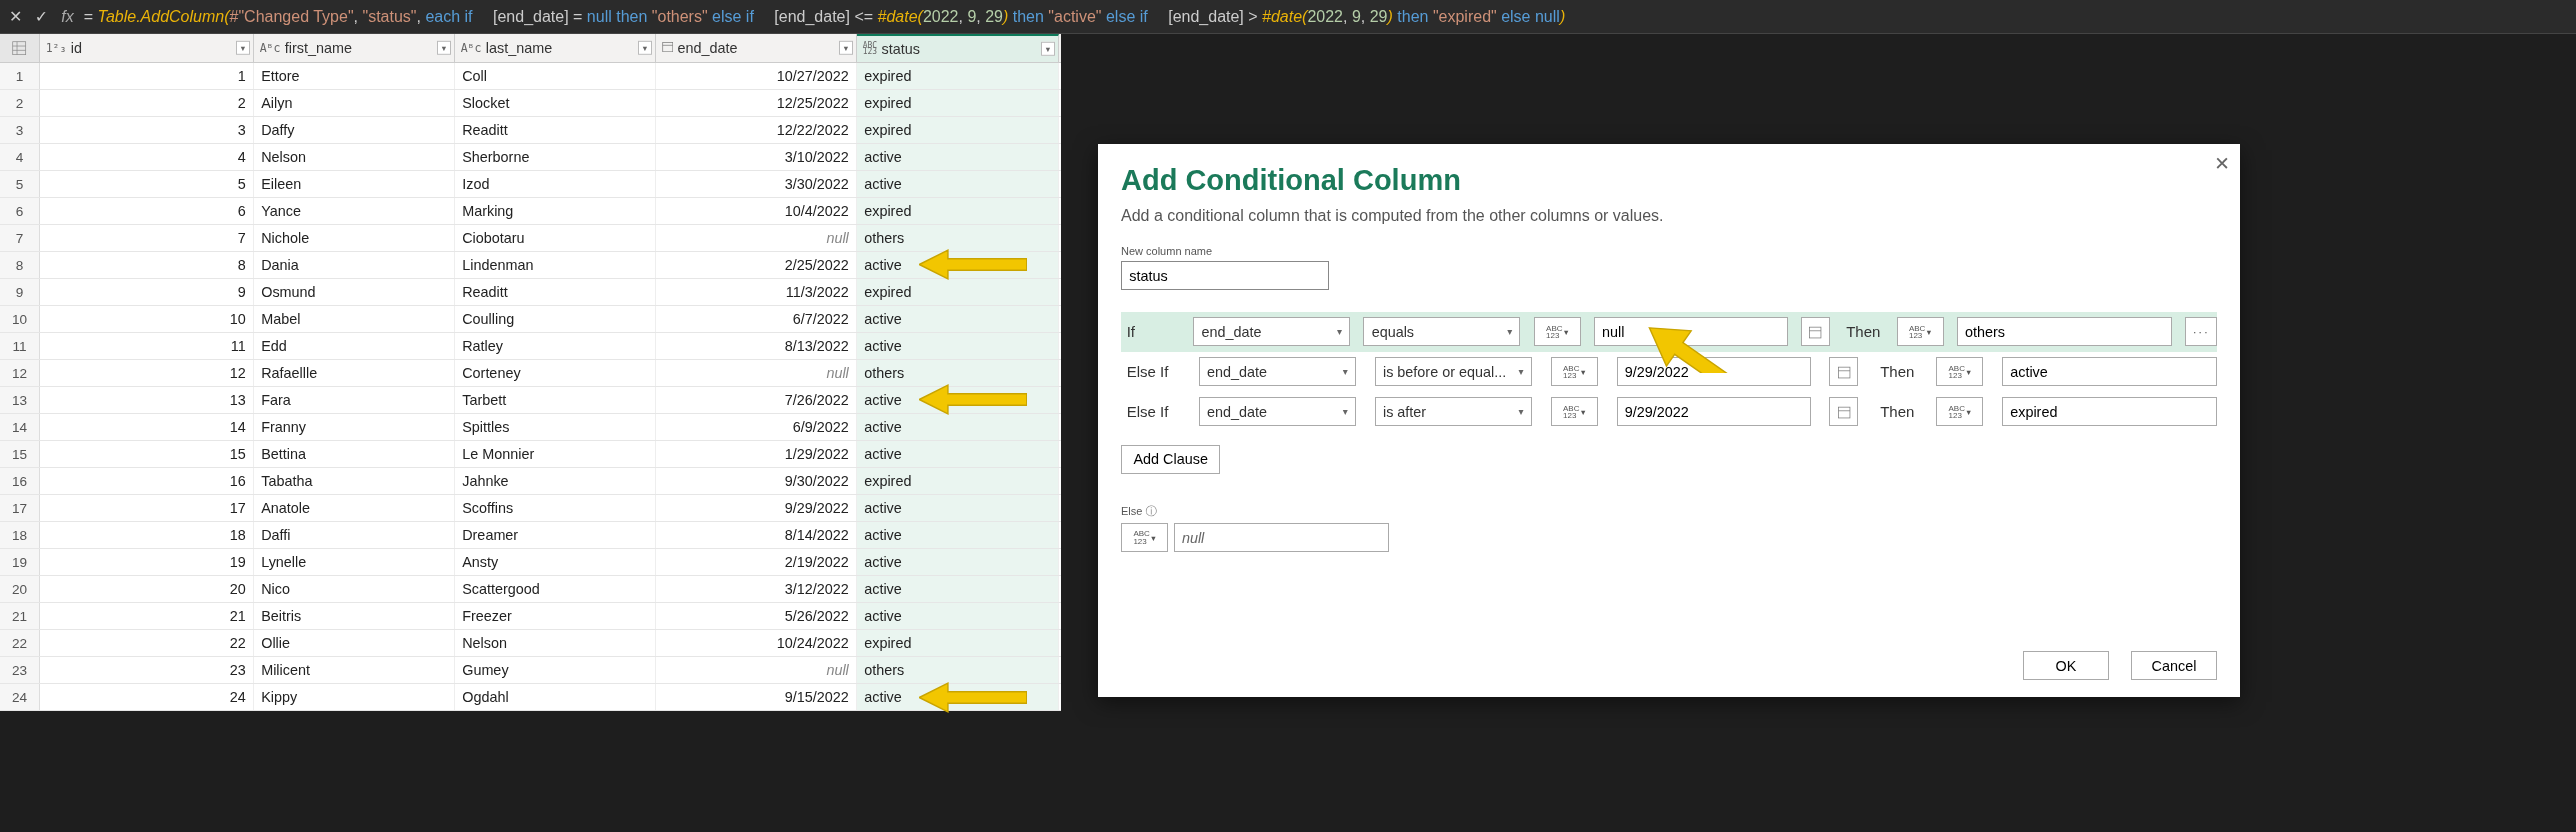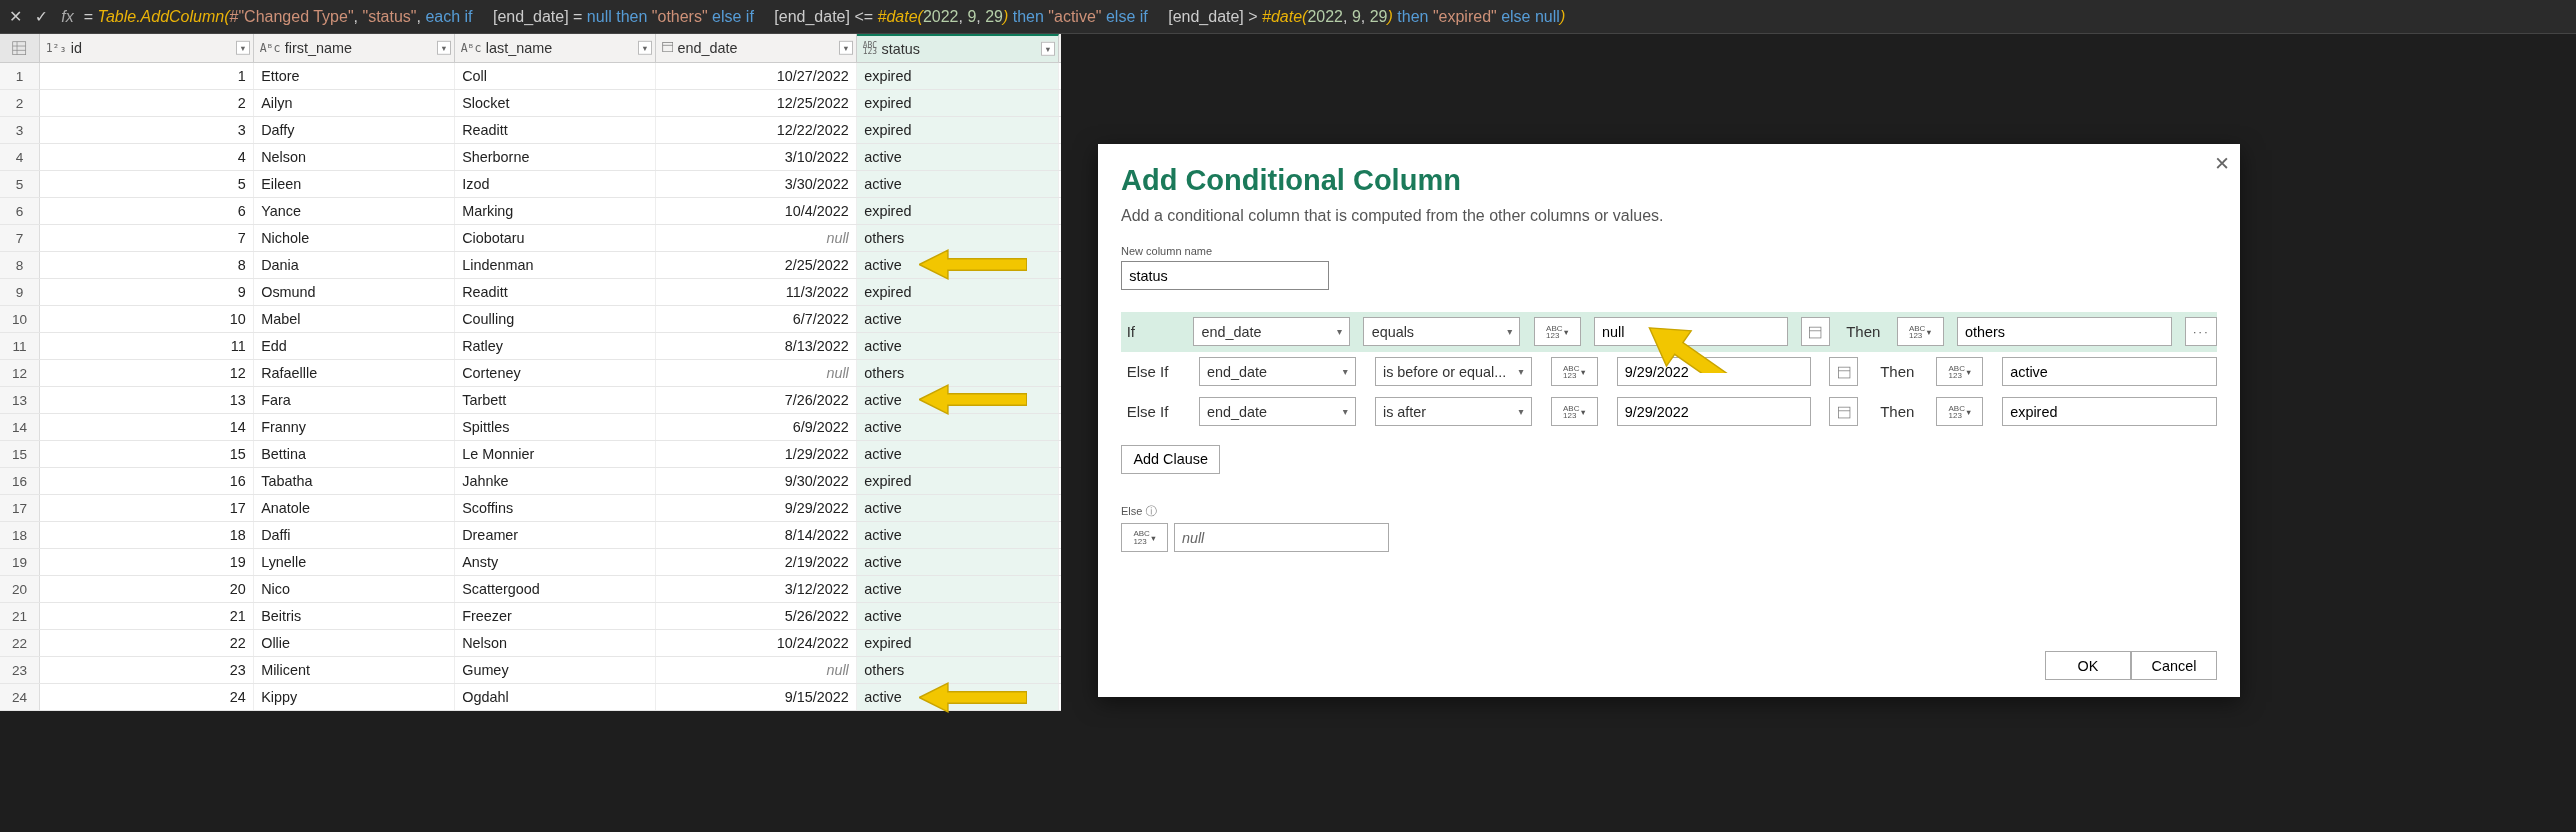--- a/index.html
+++ b/index.html
@@ -66,21 +66,21 @@
 .then-lbl { width: 40px; text-align:center; font-size:15px; }
 .out-input { width: 215px; height: 29px; border:0.7px solid #aaa; padding: 0 7.2px; font-size:14.4px; }
 .row-menu { width: 32px; height:29px; border:0.7px solid #aaa; background:#fff; display:flex; align-items:center; justify-content:center; letter-spacing:1.4px; font-size:13px; color:#666; }
 
 .add-clause { margin-top: 13px; height:29px; border:0.7px solid #aaa; background:#fff; padding: 0 11.5px; font-size:14.4px; cursor:pointer; }
 
 .else-block { margin-top: 30px; }
 .else-row { display:flex; align-items:center; gap: 5.7px; margin-top: 4.3px; }
 .else-input { width: 215px; height:29px; border:0.7px solid #aaa; padding:0 7.2px; font-size:14.4px; font-style: italic; color:#666; }
 
-.dlg-buttons { position:absolute; bottom: 17px; right: 23px; display:flex; gap: 0; margin-top: 41px; }
+.dlg-buttons { position:absolute; bottom: 17px; right: 23px; display:flex; gap: 22px; margin-top: 41px; }
 .dlg-btn { width: 86px; height: 29px; border:0.7px solid #aaa; background:#fff; font-size:14.4px; cursor:pointer; }
 
 
 .big-arrow { position:absolute; z-index: 20; }
 
 </style>
 </head>
 <body>
 
 <div class="formula-bar">

